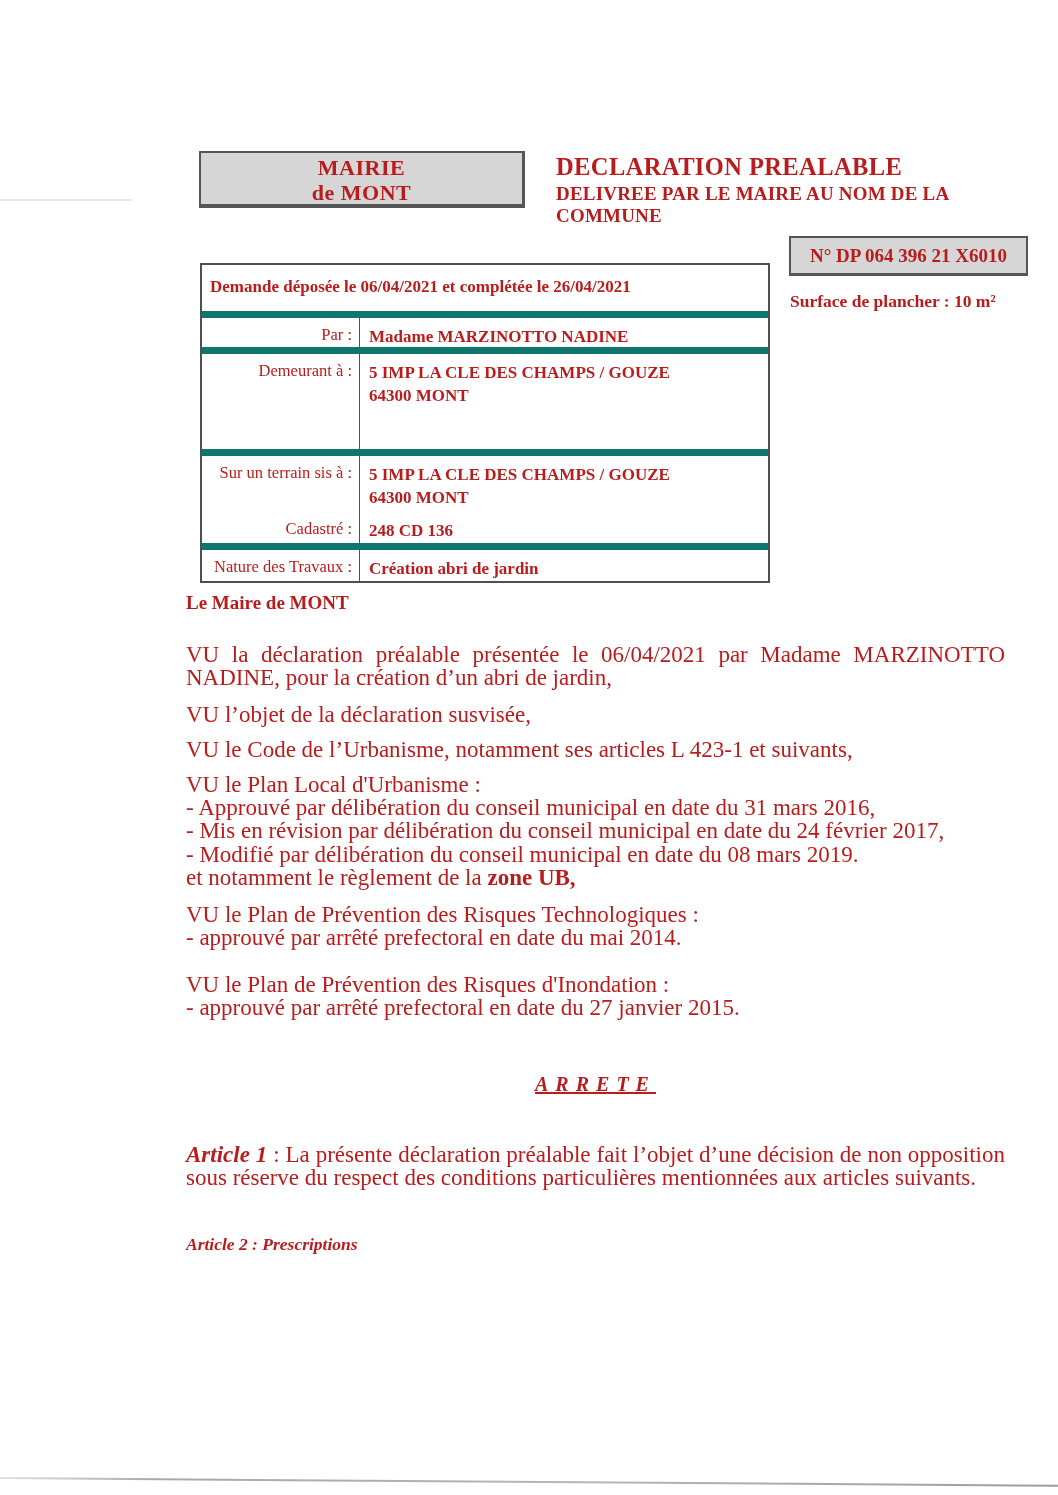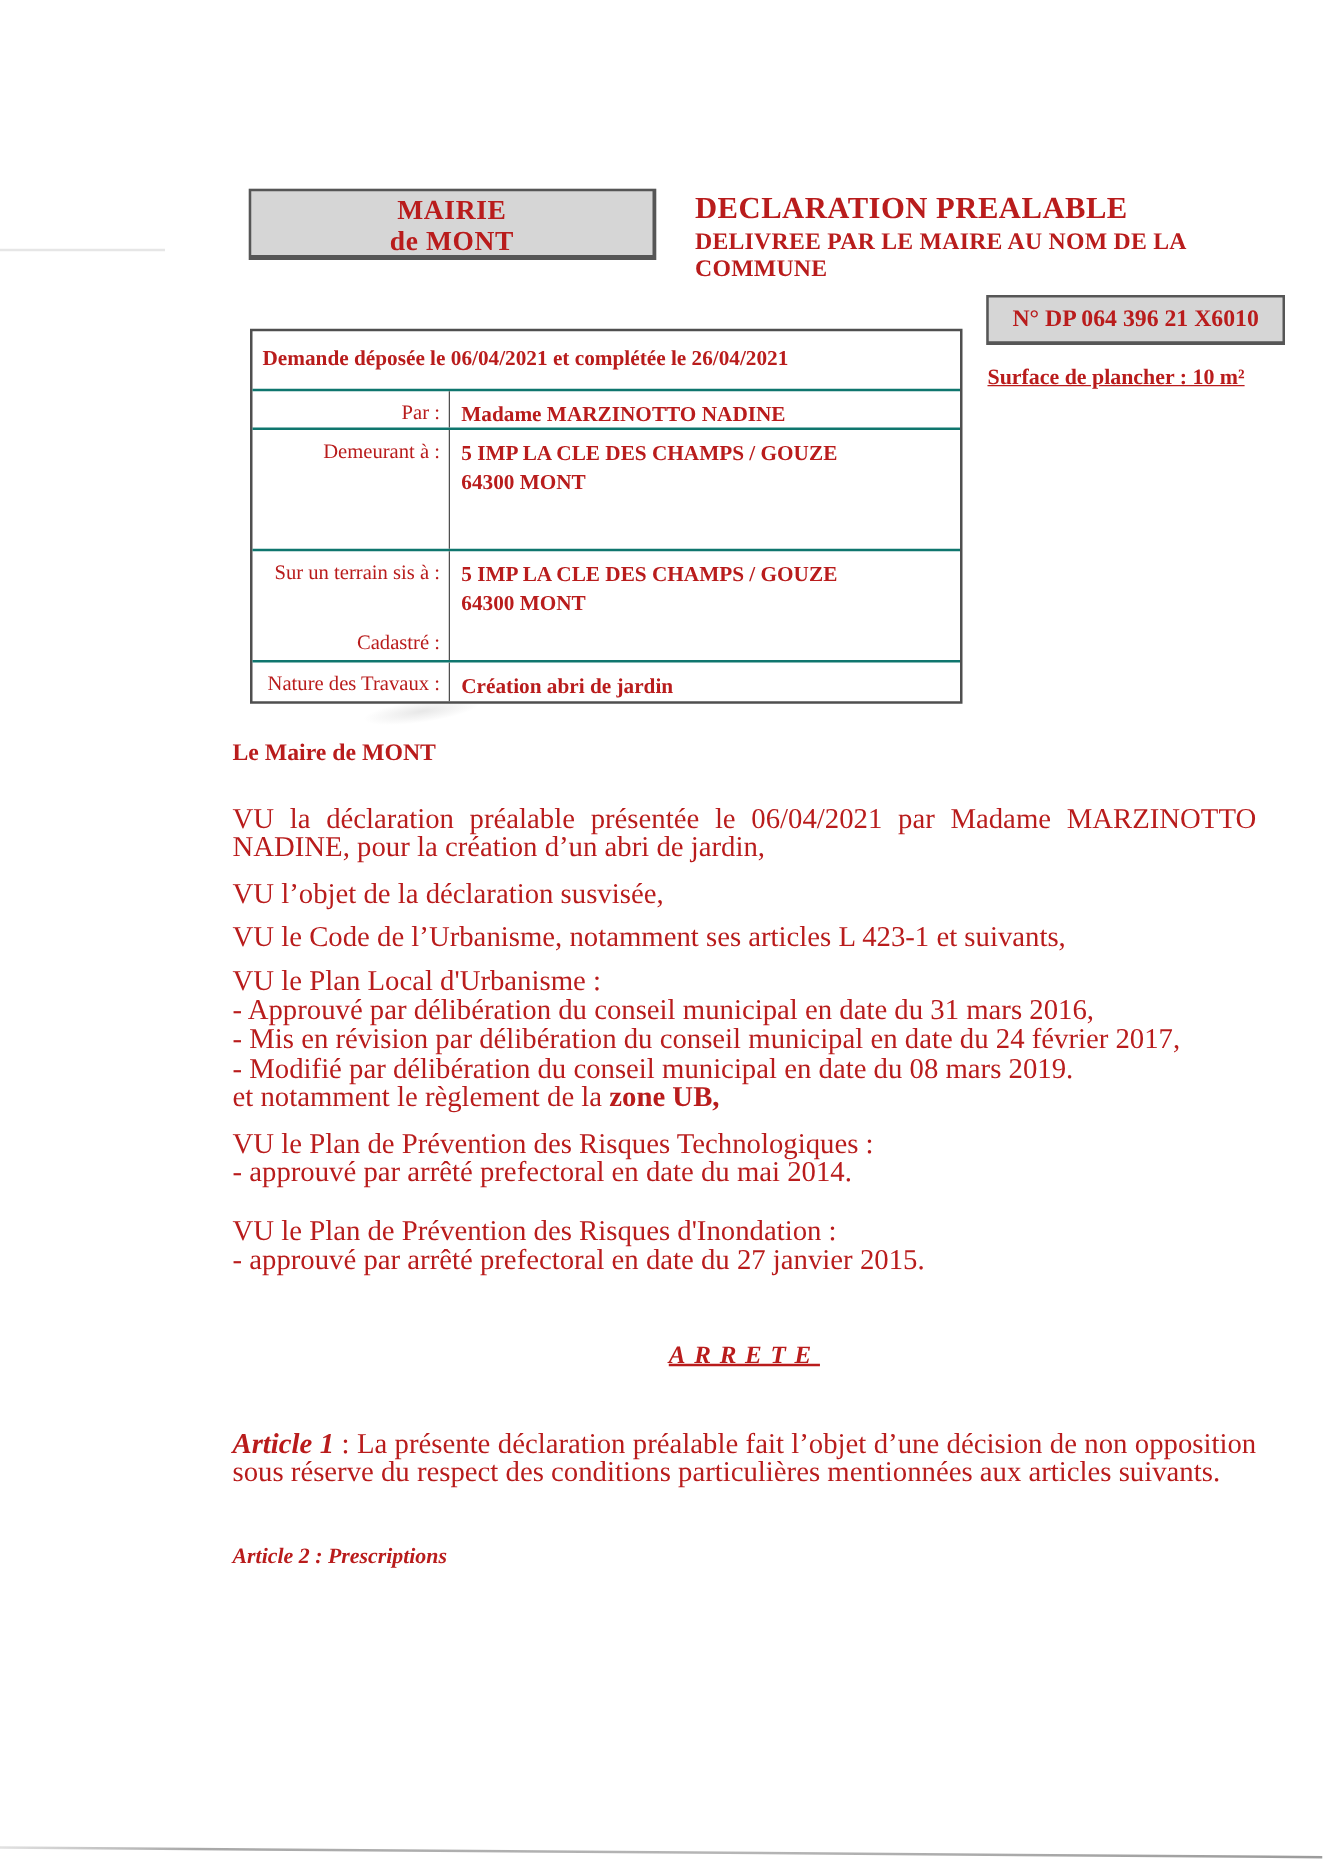--- a/index.html
+++ b/index.html
@@ -27,28 +27,28 @@
 
   .doc-title { position:absolute; left:556px; top:153px; width:470px; }
   .doc-title .t1 { margin:0; font-size:24.5px; font-weight:bold; letter-spacing:0.4px; }
   .doc-title .t2 { margin:2px 0 16px 0; font-size:19px; font-weight:bold; letter-spacing:0.2px; }
 
   .numero-box {
     position:absolute; left:789px; top:236px; width:235px; height:35px;
     background:#d6d6d6; border:2px solid #565656; border-bottom-width:3px;
     text-align:center; line-height:35px; font-weight:bold; font-size:19px;
   }
-  .surface-line { position:absolute; left:790px; top:291px; font-weight:bold; font-size:17.5px;text-decoration:underline; }
+  .surface-line { position:absolute; left:790px; top:291px; font-weight:bold; font-size:17.5px; }
 
   
   .doc-table {
     position:absolute; left:200px; top:231px; width:566px;
     border:2px solid #4f4f4f; background:#ffffff; font-size:17px;margin-top:32px;
   }
-  .t-row { display:flex; border-top:2px solid #0f766e; }
+  .t-row { display:flex; border-top:7px solid #0f766e; }
   .t-row.first { border-top:none; }
   .t-full { padding:12px 8px 10px 8px; font-weight:bold; height:24px; }
   .t-label {
     width:158px; flex:0 0 158px; border-right:1px solid #4f4f4f;
     text-align:right; padding:7px 7px 4px 2px; font-size:16.5px; box-sizing:border-box;
   }
   .t-label.split { display:flex; flex-direction:column; justify-content:space-between; align-items:flex-end;gap:36px; }
   .t-value { flex:1; padding:7px 6px 4px 9px; font-weight:bold; line-height:23px; }
   .r-par   { height:29px; }
   .r-dem   { height:95px; }
@@ -114,20 +114,21 @@
     </div>
     <div class="t-row r-ter">
       <div class="t-label split">
         <div>Sur un terrain sis à :</div>
         <div>Cadastré :</div>
       </div>
       <div class="t-value">
         <div>5 IMP LA CLE DES CHAMPS / GOUZE</div>
         <div>64300 MONT</div>
         <div class="v-gap"></div>
+        <div>248 CD 136</div>
       </div>
     </div>
     <div class="t-row r-nat">
       <div class="t-label">Nature des Travaux :</div>
       <div class="t-value">Création abri de jardin</div>
     </div>
   </div>
 
   <p class="para maire-heading">Le Maire de MONT</p>
 

